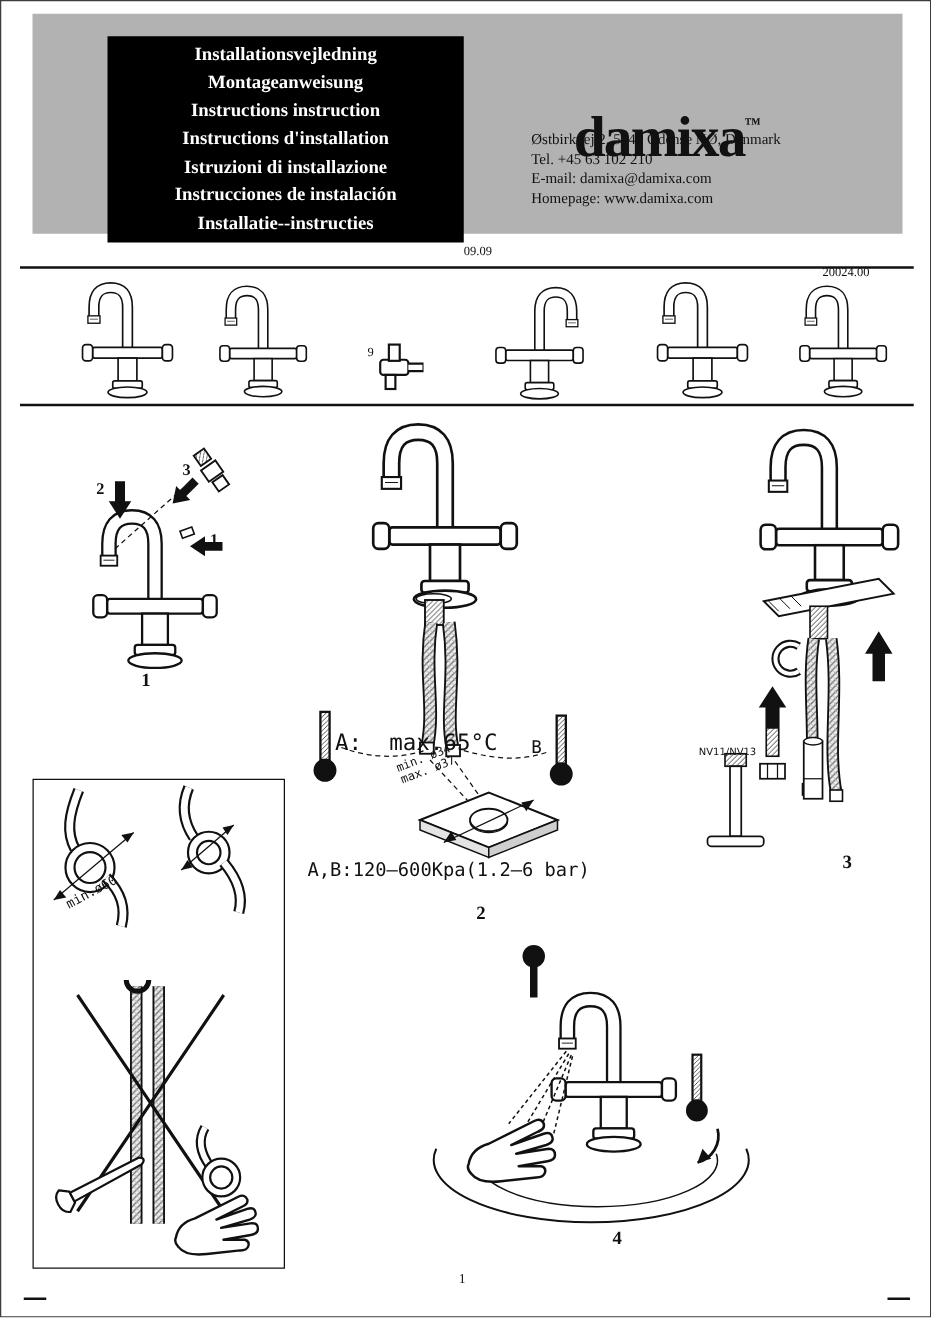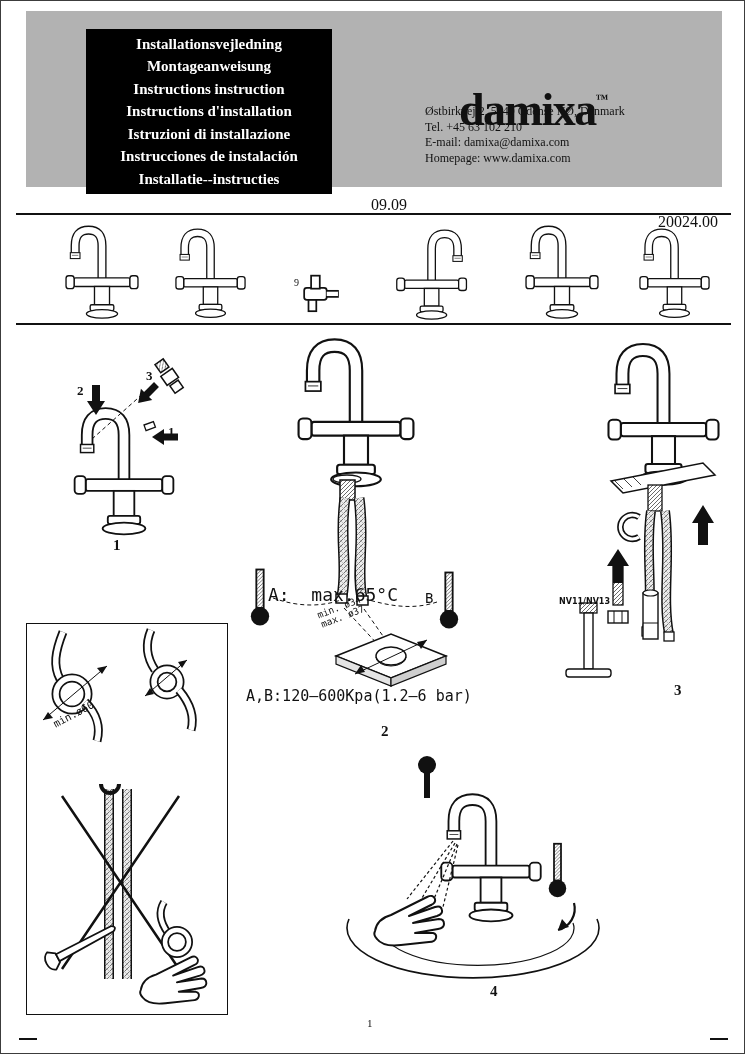--- a/index.html
+++ b/index.html
@@ -1,31 +1,31 @@
 <!DOCTYPE html>
 <html><head>
 <meta charset="utf-8">
 <style>
   html,body{margin:0;padding:0}
   body{width:745px;height:1054px;position:relative;background:#fff;overflow:hidden}
   #page{position:absolute;inset:0;border:1px solid #3c3c3c;background:#fff;font-family:"Liberation Serif",serif;color:#111}
   .abs{position:absolute}
   .t{position:absolute;white-space:pre}
   .band{left:25px;top:10px;width:696px;height:176px;background:#b2b2b2}
-  .langbox{position:absolute;left:85px;top:28px;width:246px;height:165px;background:#000;display:flex;flex-direction:column;justify-content:center}
+  .langbox{position:absolute;left:85px;top:28px;width:285px;height:165px;background:#000;display:flex;flex-direction:column;justify-content:center}
   .lang{color:#fff;font-weight:bold;font-size:15px;line-height:22.4px;text-align:center;white-space:pre}
   .logo{font-family:Liberation Serif, serif;font-weight:800;font-size:46px;letter-spacing:-1.5px;line-height:1}
   .tm{font-size:13px;vertical-align:22px;letter-spacing:0;font-weight:700}
   .addrline{font-weight:normal;font-size:12px;line-height:15.5px;white-space:pre}
-  .docmeta{font-size:16px}
+  .docmeta{font-size:10px}
   .rule{position:absolute;left:15px;width:715px;height:2px;background:#111}
   .steplabel{font-weight:bold;font-size:15px}
   .callout{font-size:13px;font-weight:600}
   .cad{font-family:"DejaVu Sans Mono",monospace}
-  .small-label{font-family:"DejaVu Sans",sans-serif;font-weight:bold;font-size:8px}
+  .small-label{font-family:"DejaVu Sans",sans-serif;font-weight:normal;font-size:8px}
   .hosebox{position:absolute;left:25px;top:622px;width:200px;height:390px;border:1.5px solid #111}
   .mark{position:absolute;height:2px;width:18px;background:#111}
   svg{display:block}
 </style>
 </head>
 <body>
 
 <div id="page">
 
   <svg width="0" height="0" style="position:absolute" aria-hidden="true">

